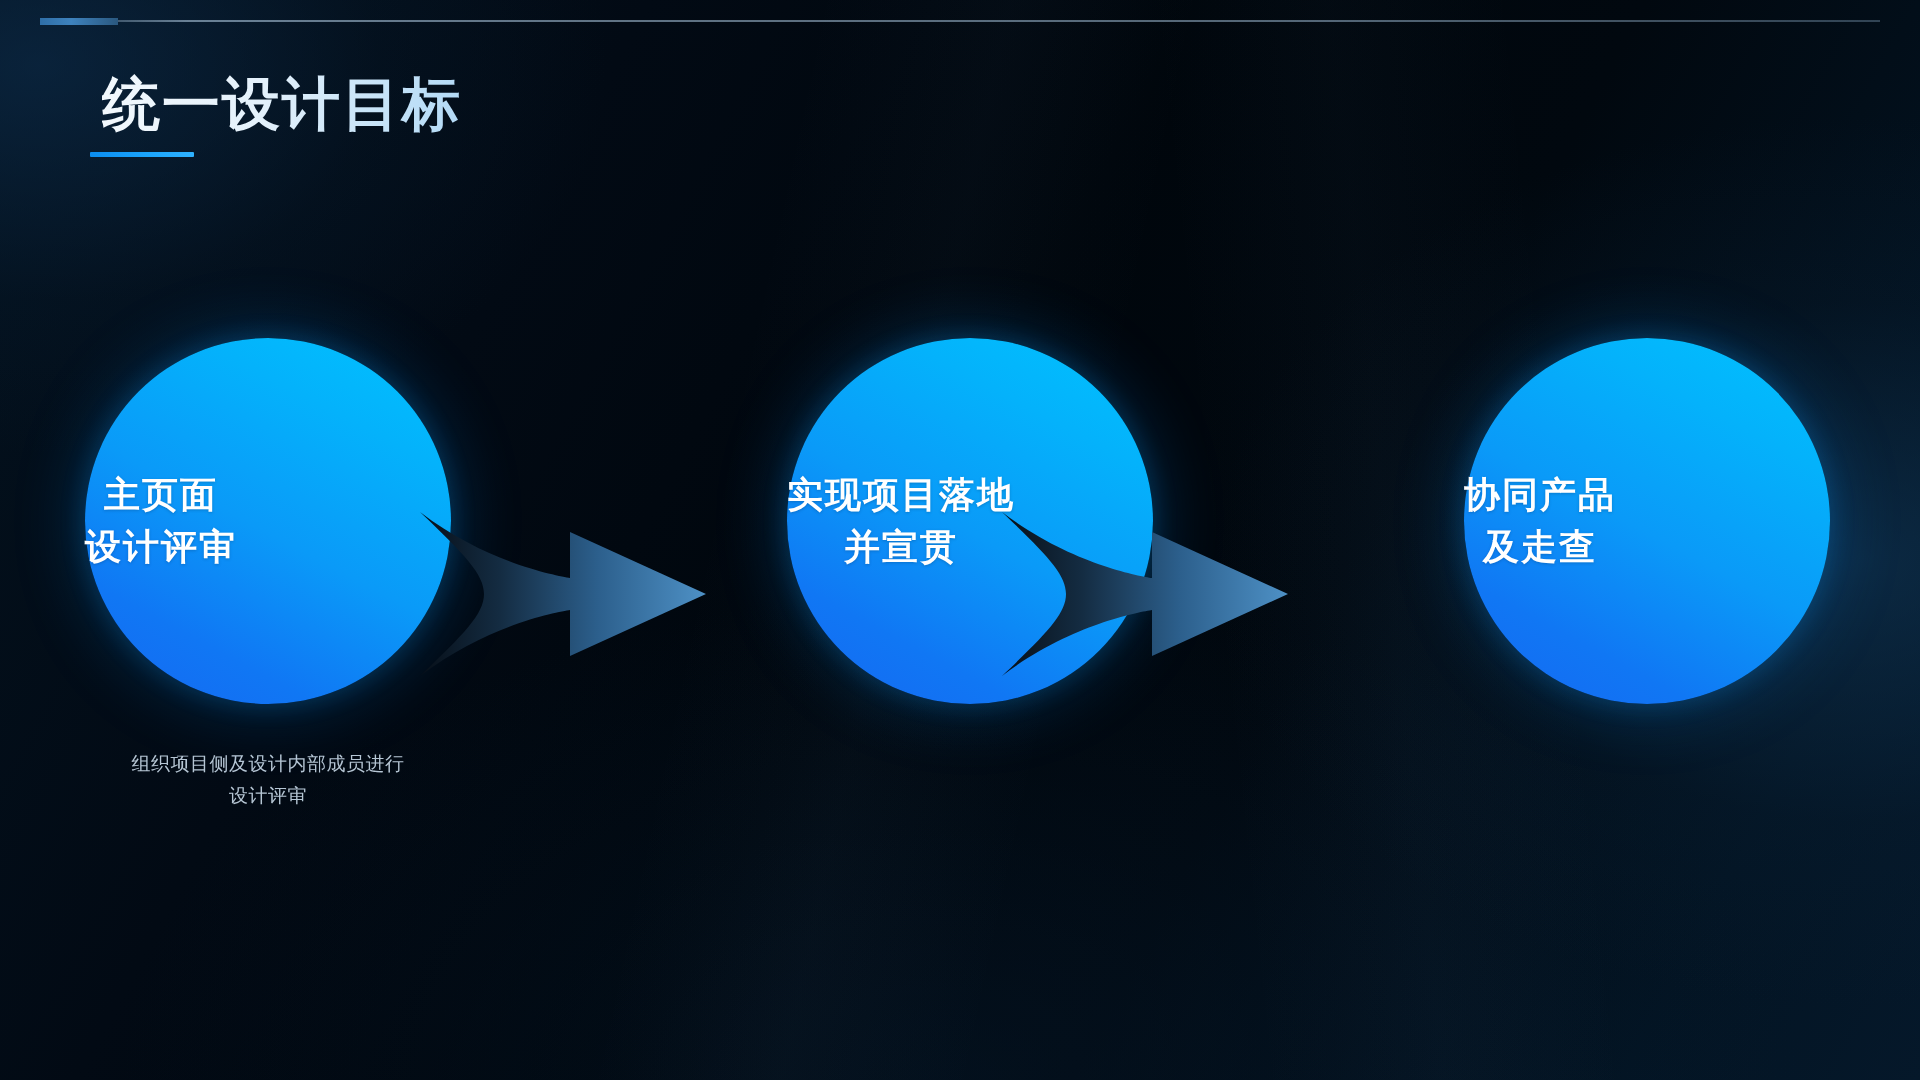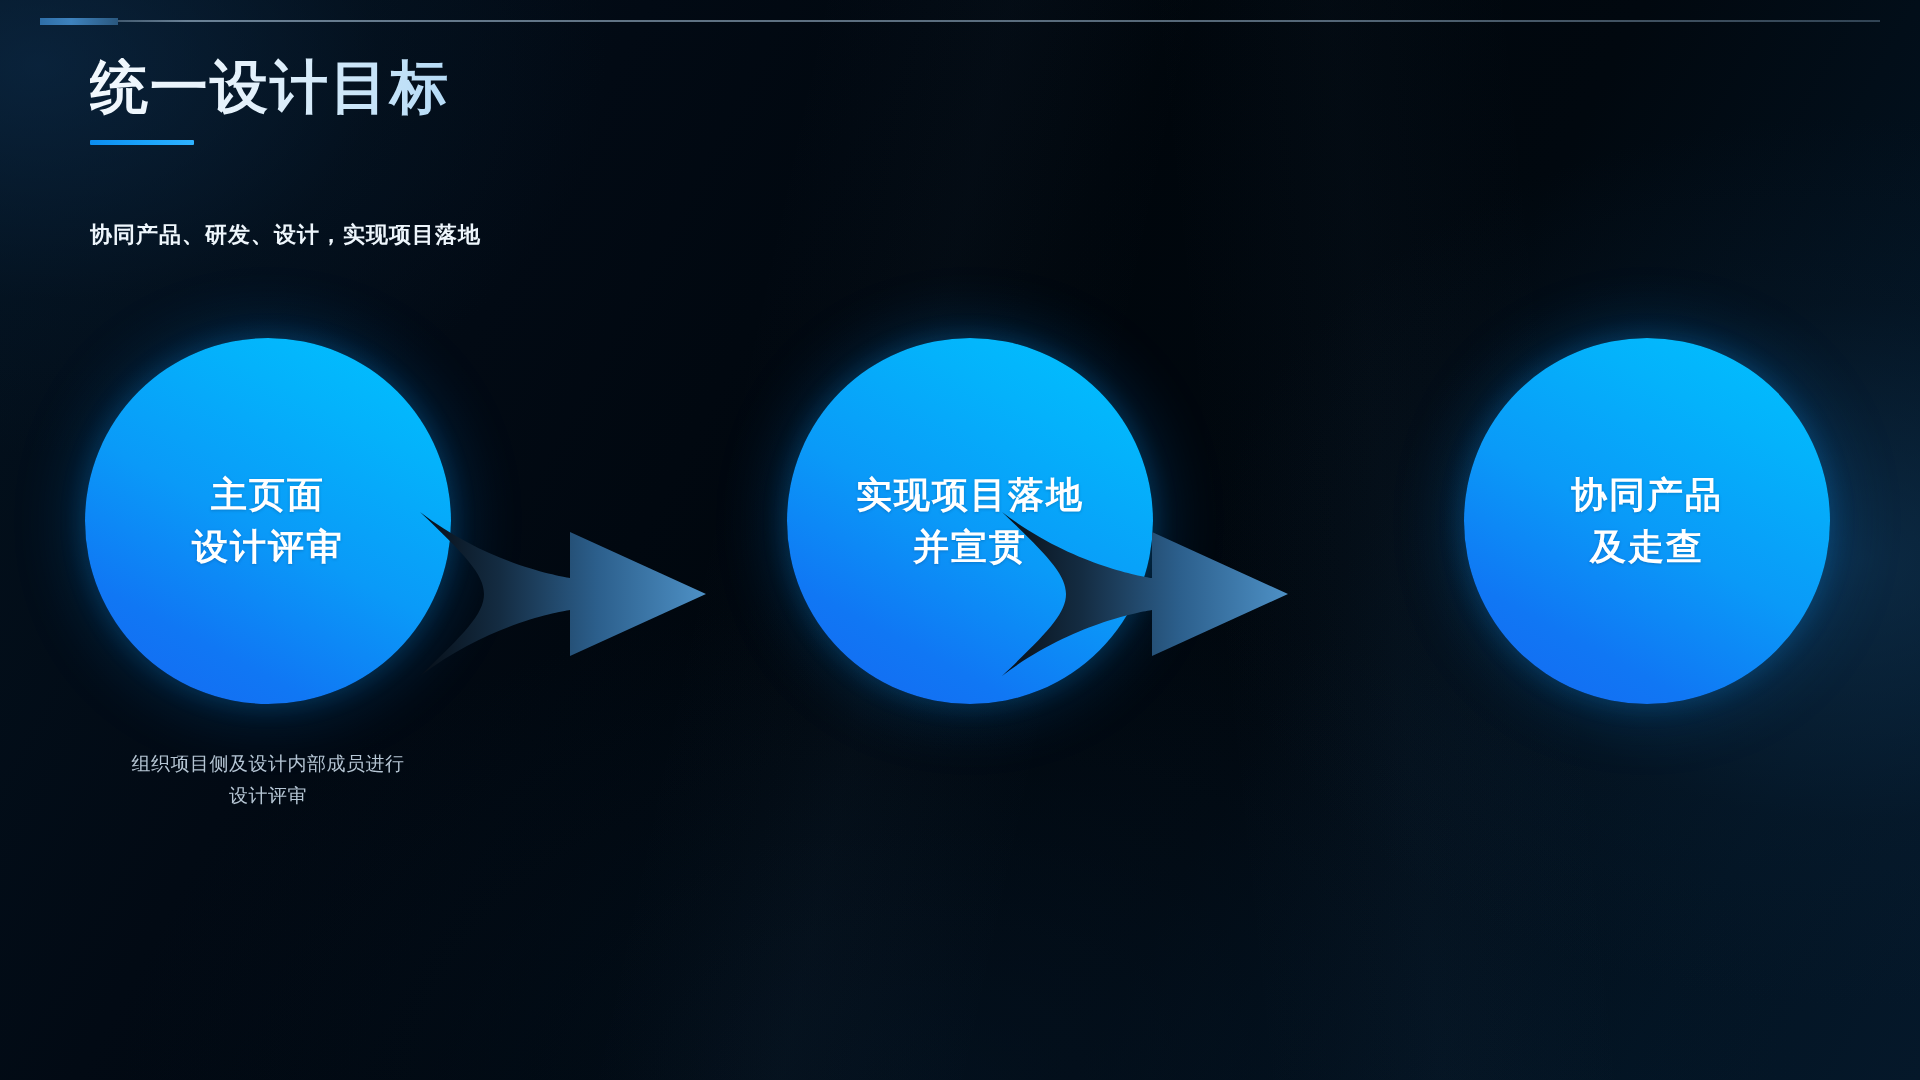--- a/index.html
+++ b/index.html
@@ -56,32 +56,31 @@
     background: linear-gradient(90deg, #2f6fa8 0%, #3e82bd 40%, #2a587f 100%);
   }
 
   
   .heading {
     position: absolute;
     left: 90px; top: 58px;
     width: 900px;
   }
   .page-title {
-    margin: 0;
+    margin: 12px;
     font-size: 58px;
     line-height: 68px;
     font-weight: 700;
     letter-spacing: 2px;
     background: linear-gradient(96deg, #f2f8fd 0%, #e4f1fb 18%, #8fc9f2 58%, #2aa7f5 88%, #0d9df7 100%);
     -webkit-background-clip: text;
     background-clip: text;
     color: transparent;
     -webkit-text-fill-color: transparent;
     white-space: nowrap;
-    font-family: Liberation Mono, monospace;
   }
   .title-underline {
     margin-top: 14px;
     width: 104px;
     height: 5px;
     border-radius: 1px;
     background: linear-gradient(90deg, #0b8df0 0%, #1ba4fb 55%, #2fb2ff 100%);
   }
   .subtitle {
     position: absolute;
@@ -112,21 +111,21 @@
   .stage-3 { left: 1437px; }
 
   .bubble {
     position: relative;
     width: 366px;
     height: 366px;
     margin: 0 auto;
     border-radius: 50%;
     display: flex;
     align-items: center;
-    justify-content: center;
+    justify-content: flex-start;
     background: linear-gradient(208deg, #00c3ff 0%, #04b2fb 24%, #0a9af8 52%, #1077f4 78%, #1667f2 100%);
     box-shadow: 0 0 70px rgba(9,132,235,0.30), 0 0 26px rgba(12,160,248,0.22);
   }
   .bubble-label {
     color: #ffffff;
     font-size: 36px;
     font-weight: 700;
     line-height: 52px;
     letter-spacing: 2px;
     white-space: pre-line;
@@ -165,21 +164,20 @@
 
   <div class="top-rule">
     <div class="hair"></div>
     <div class="tab"></div>
   </div>
 
   <div class="heading">
     <h1 class="page-title">统一设计目标</h1>
     <div class="title-underline"></div>
   </div>
-  <p class="subtitle">协同产品、研发、设计，实现项目落地</p>
 
   <div class="process">
 
     <div class="stage stage-1">
       <div class="bubble">
         <span class="bubble-label">主页面
 设计评审</span>
       </div>
       <div class="caption">组织项目侧及设计内部成员进行
 设计评审</div>

